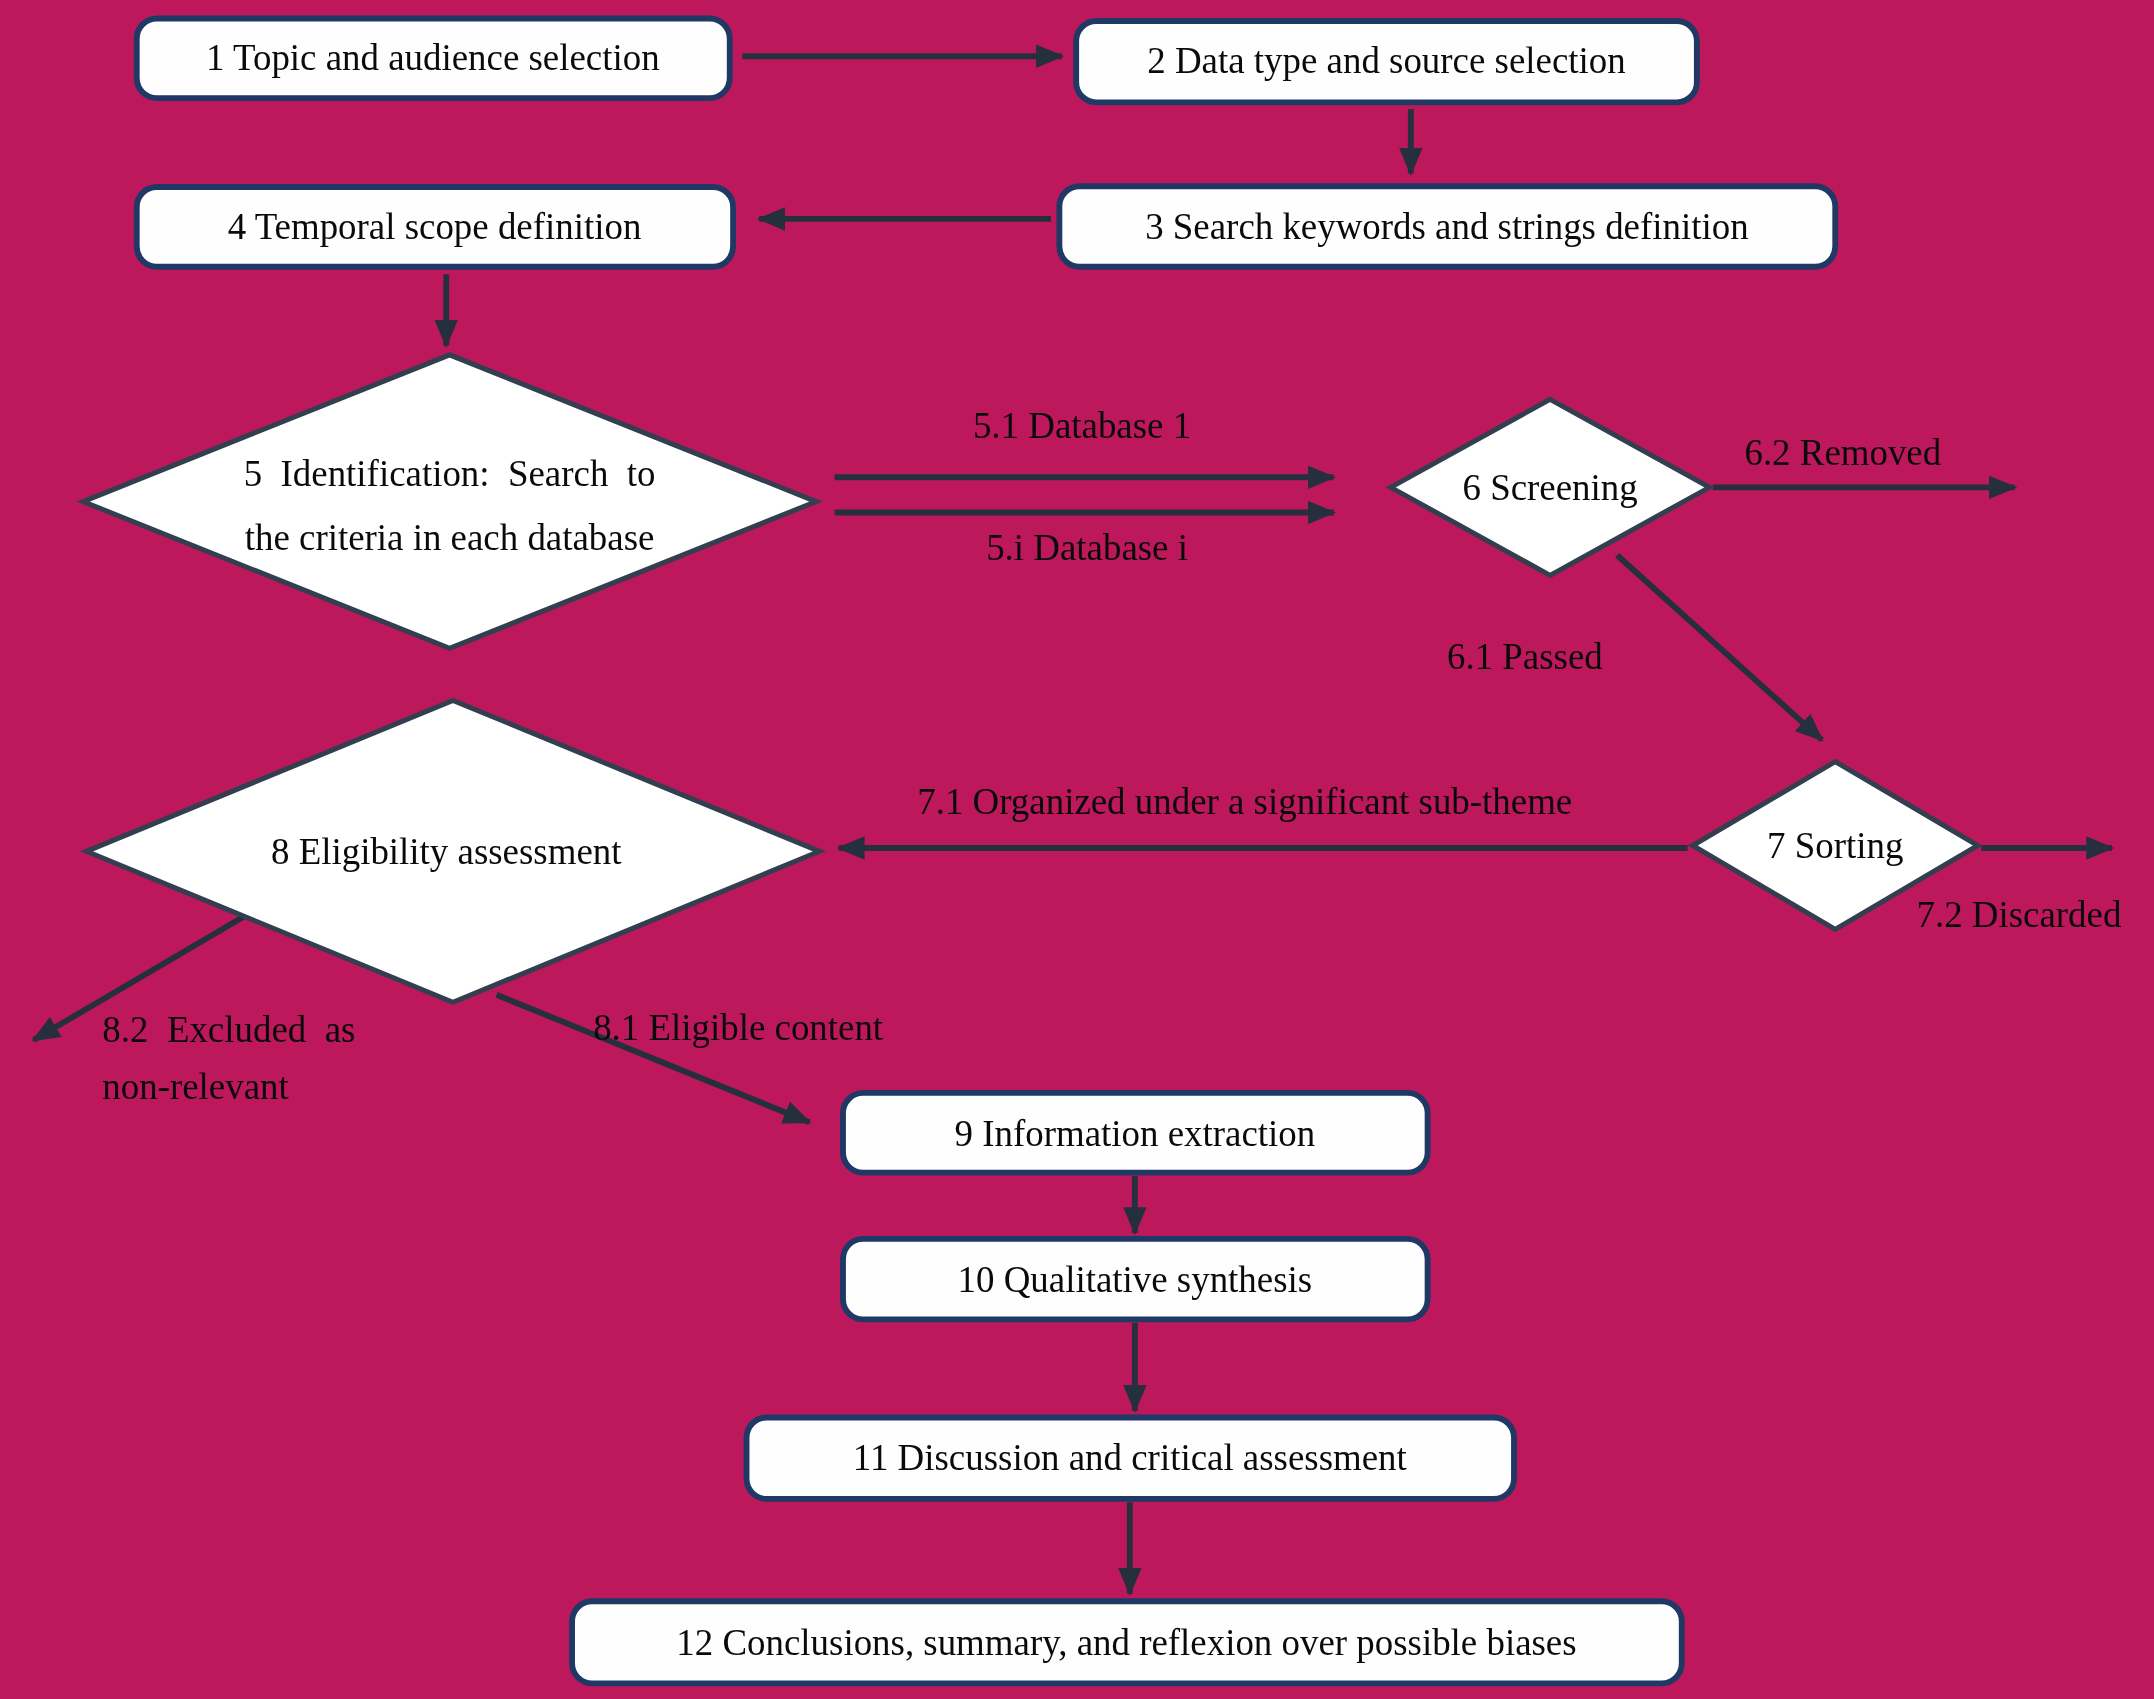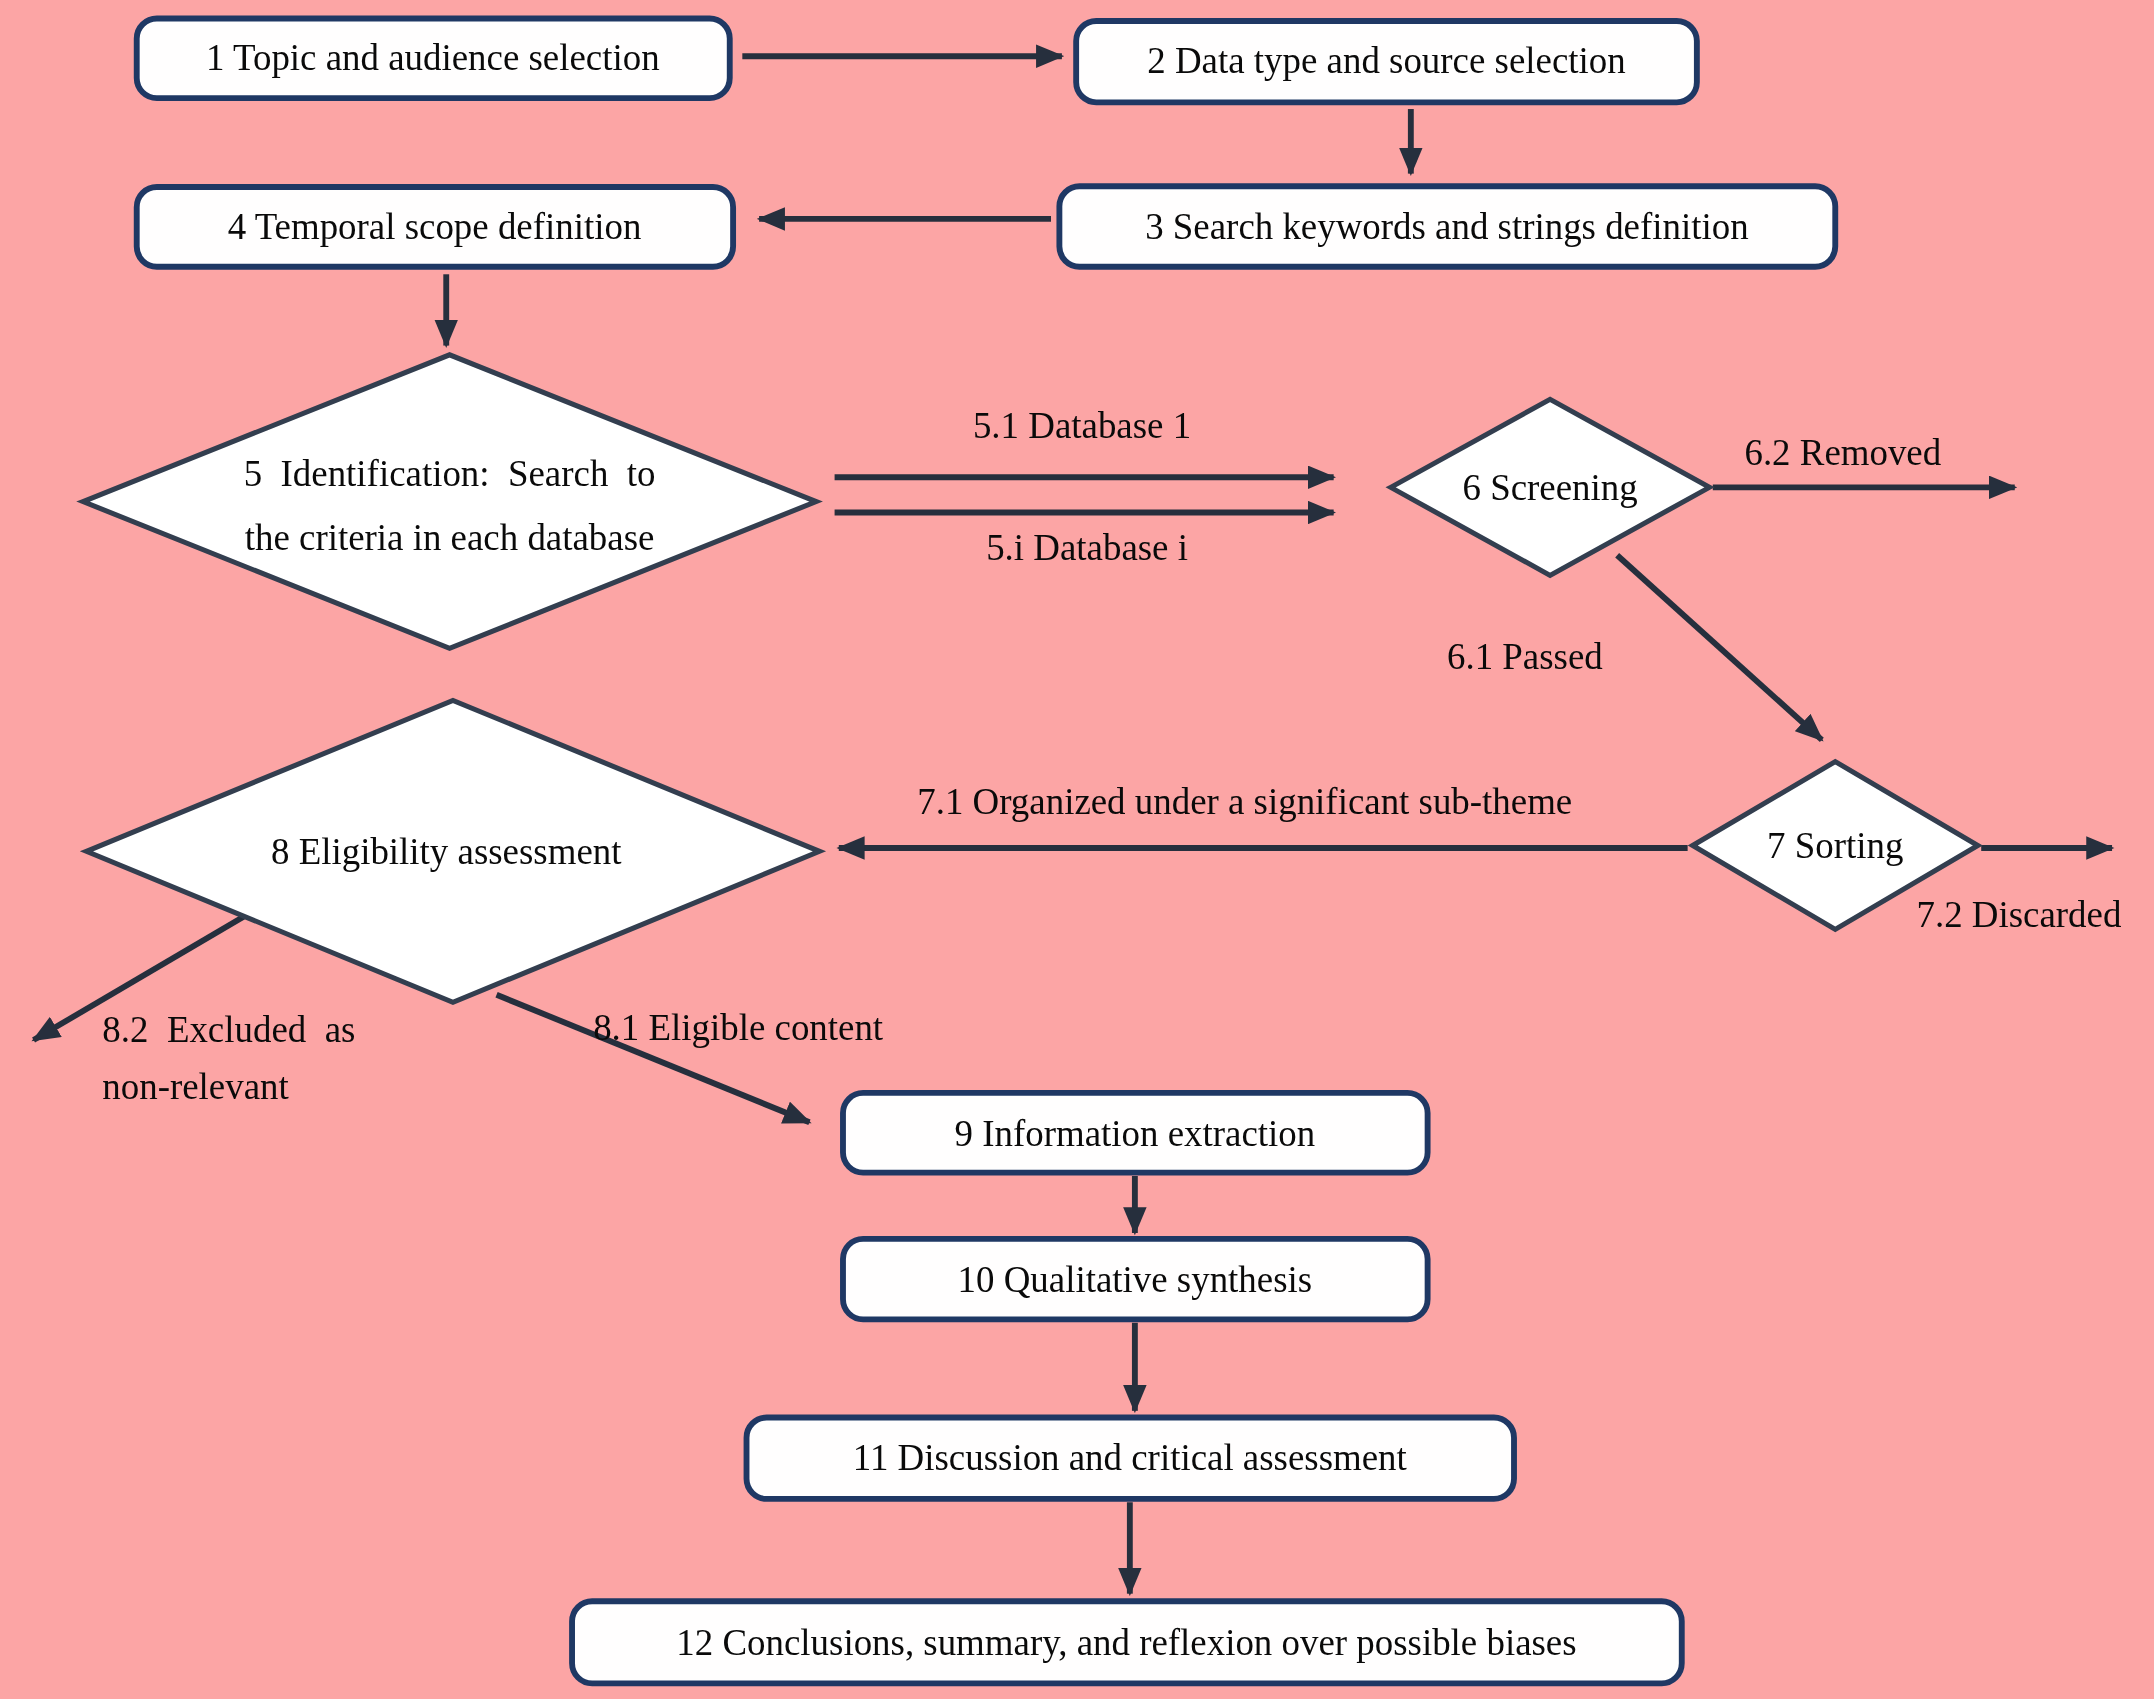--- a/index.html
+++ b/index.html
@@ -4,21 +4,21 @@
 <style>
   html, body {
     margin: 0;
     padding: 0;
     background: #ffffff;
   }
   .stage {
     width: 100%;
     max-width: 2155px;
     margin: 0 auto;
-    background: #fca5a5;
+    background: #be185d;
   }
   svg { display: block; width: 100%; height: auto; }
 
   .box {
     fill: #fffefe;
     stroke: var(--process-border, #1f3864);
     stroke-width: 7;
   }
   .diamond {
     fill: #ffffff;

